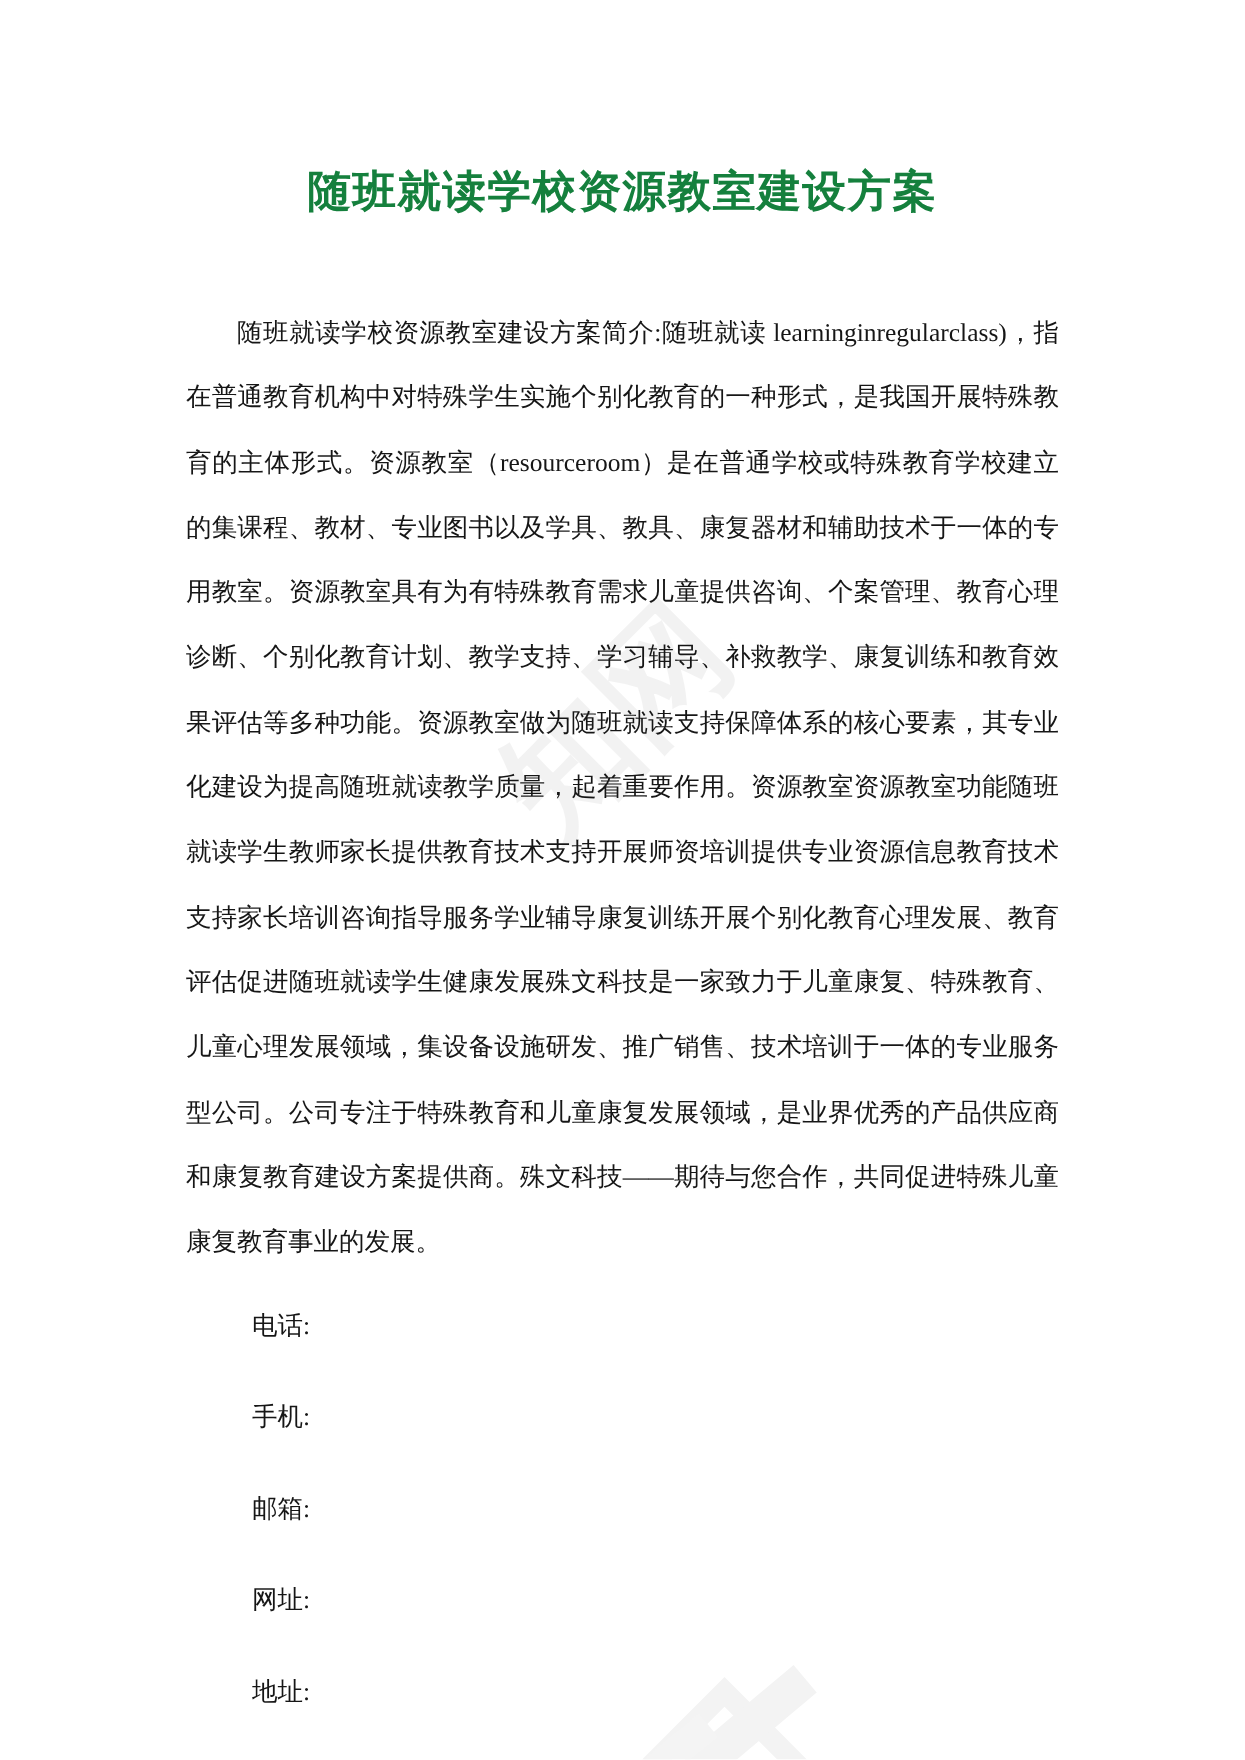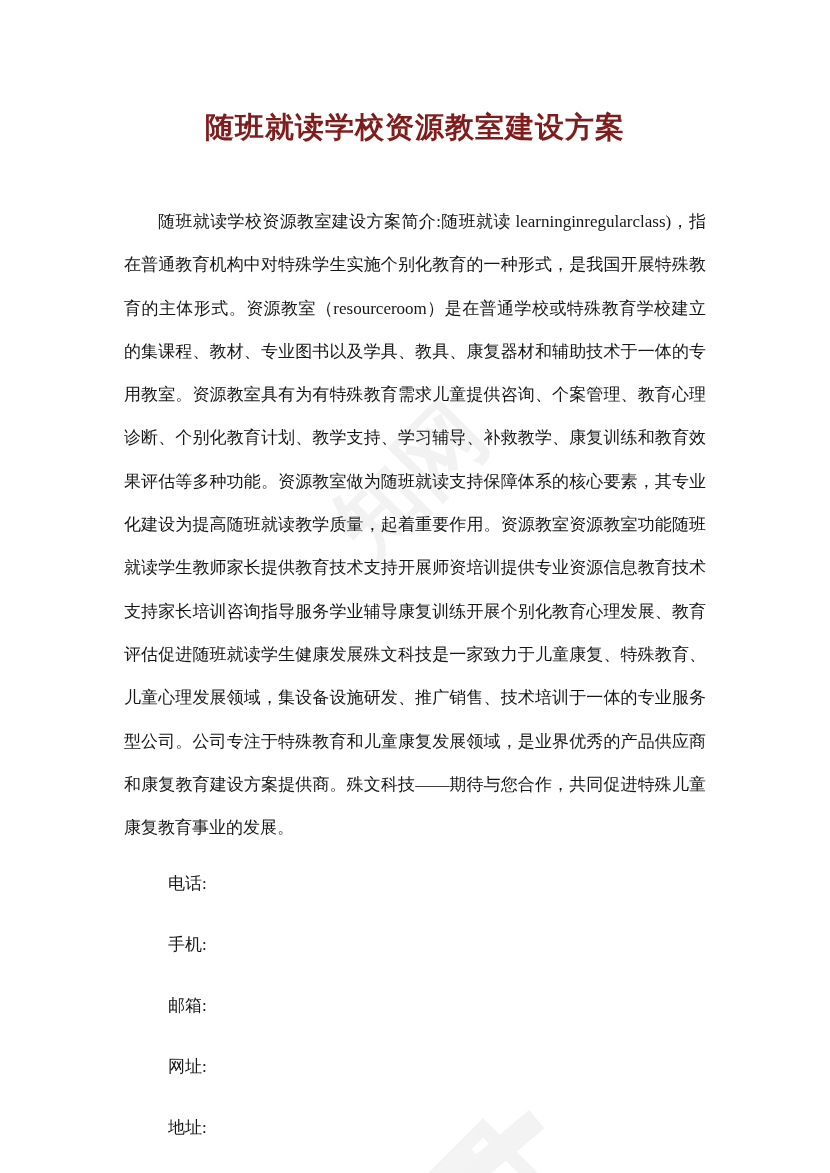--- a/index.html
+++ b/index.html
@@ -19,21 +19,21 @@
   .doc-title {
     position: absolute;
     top: 108px;
     left: 124px;
     width: 582px;
     margin: 0;
     text-align: center;
     font-size: 29px;
     font-weight: bold;
     letter-spacing: 1px;
-    color: #7f1d1d;
+    color: #15803d;
     z-index: 2;
   }
   .doc-body {
     position: absolute;
     top: 200px;
     left: 124px;
     width: 582px;
     margin: 0;
     font-size: 17px;
     line-height: 43.3px;

